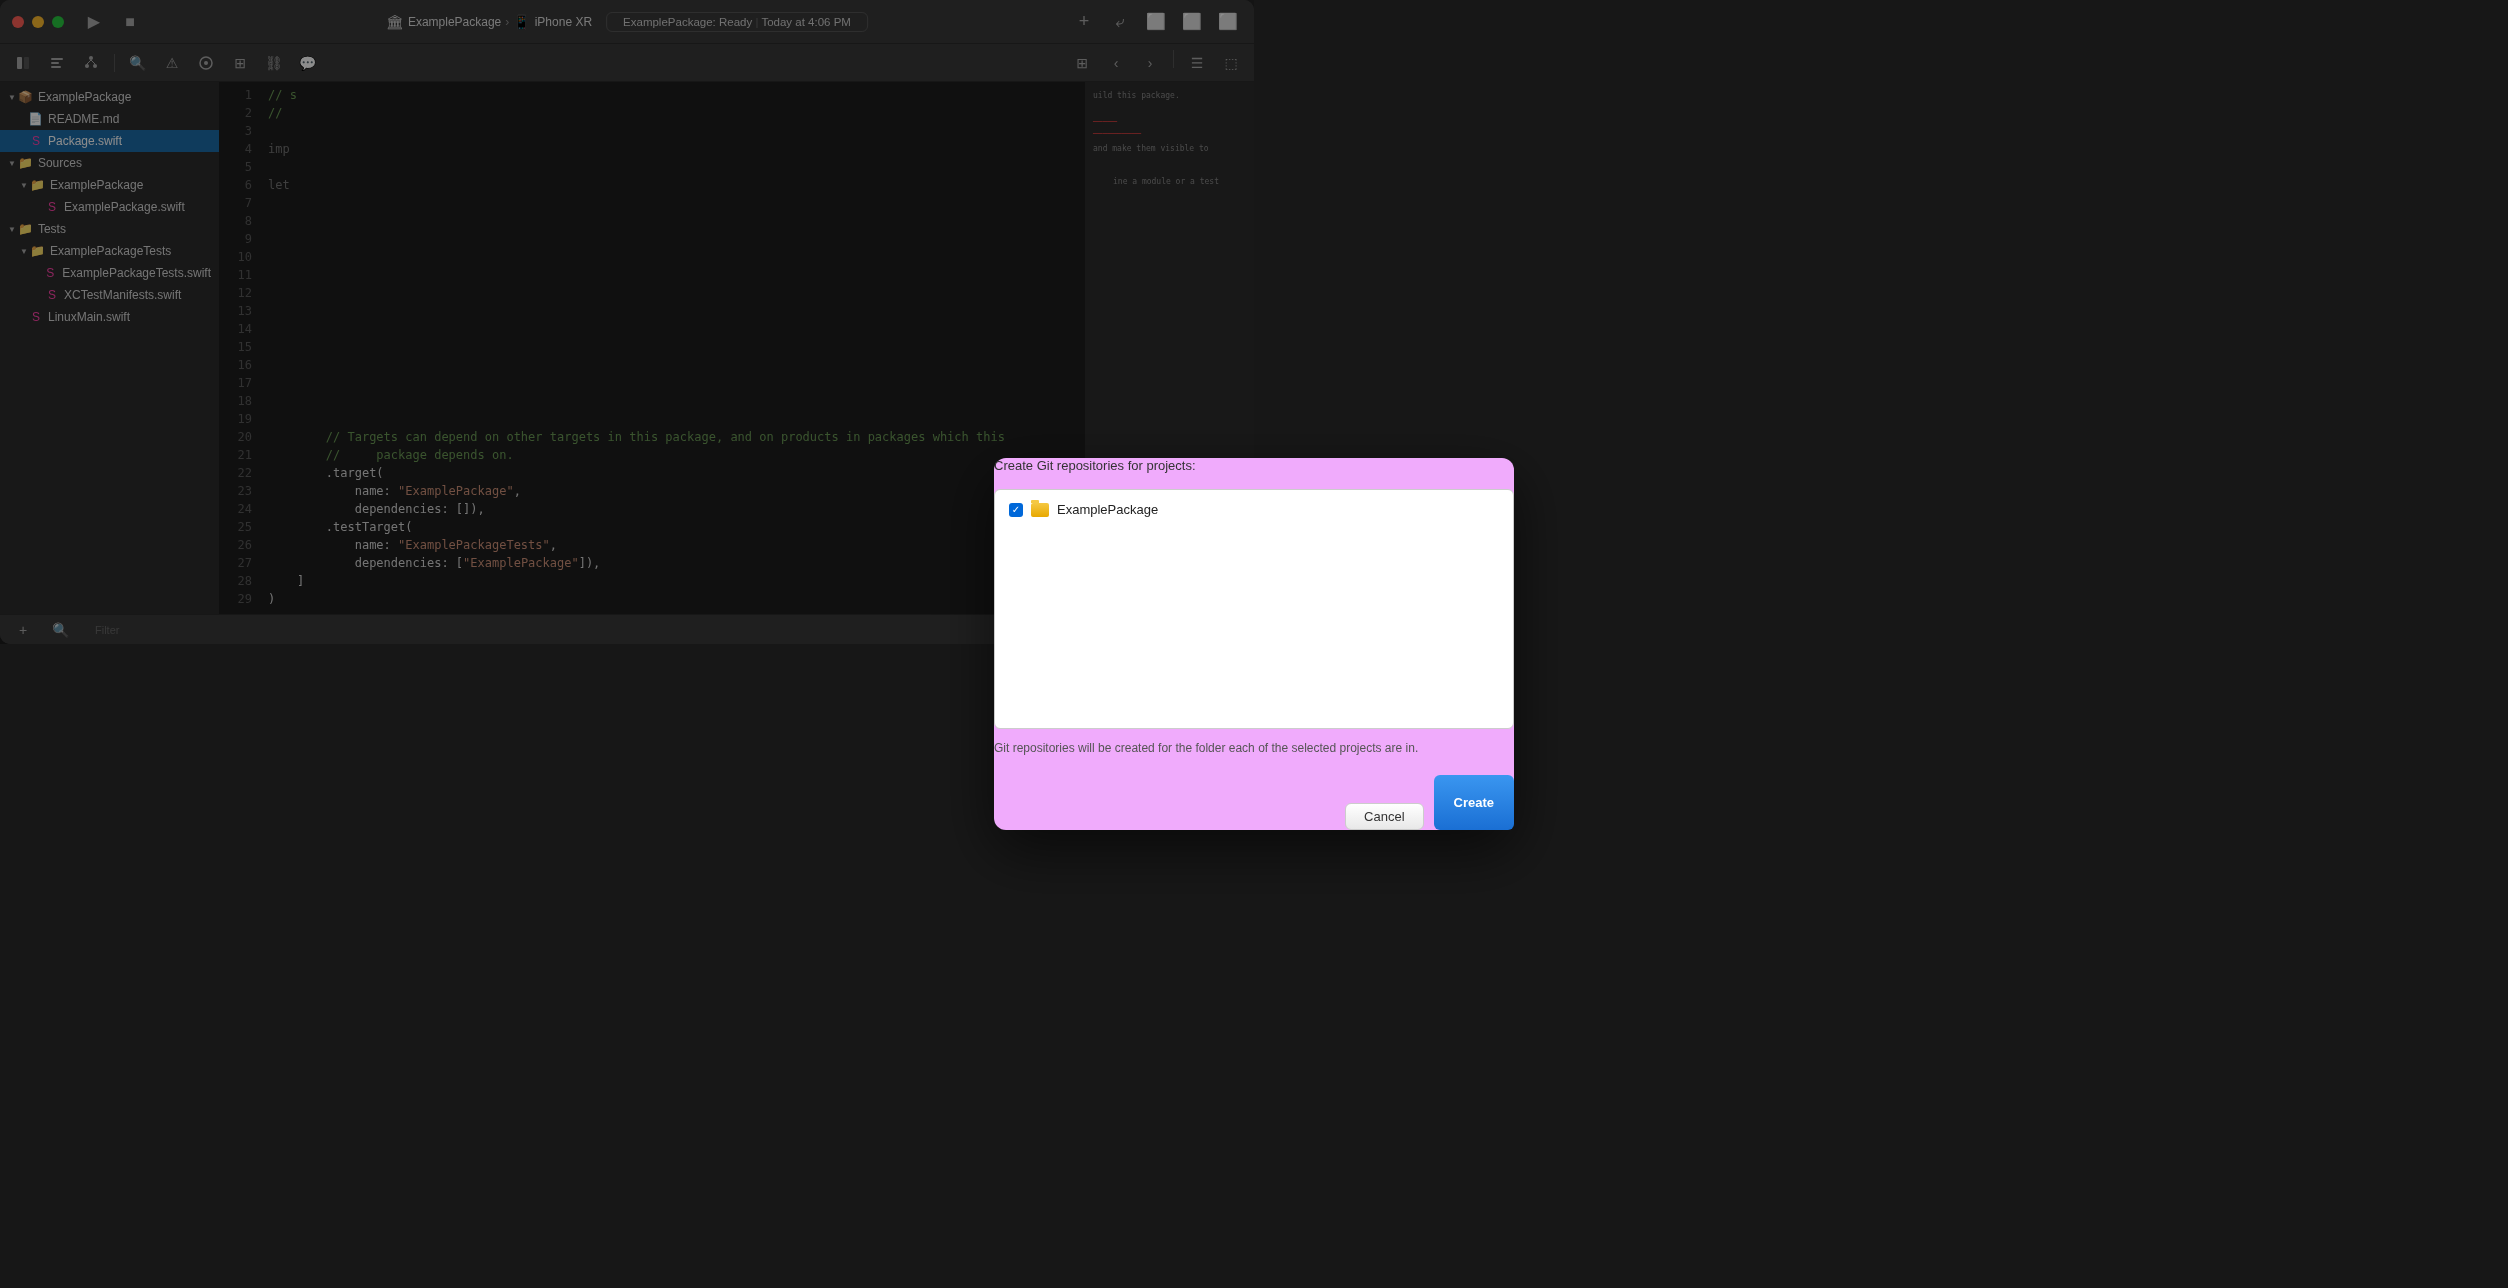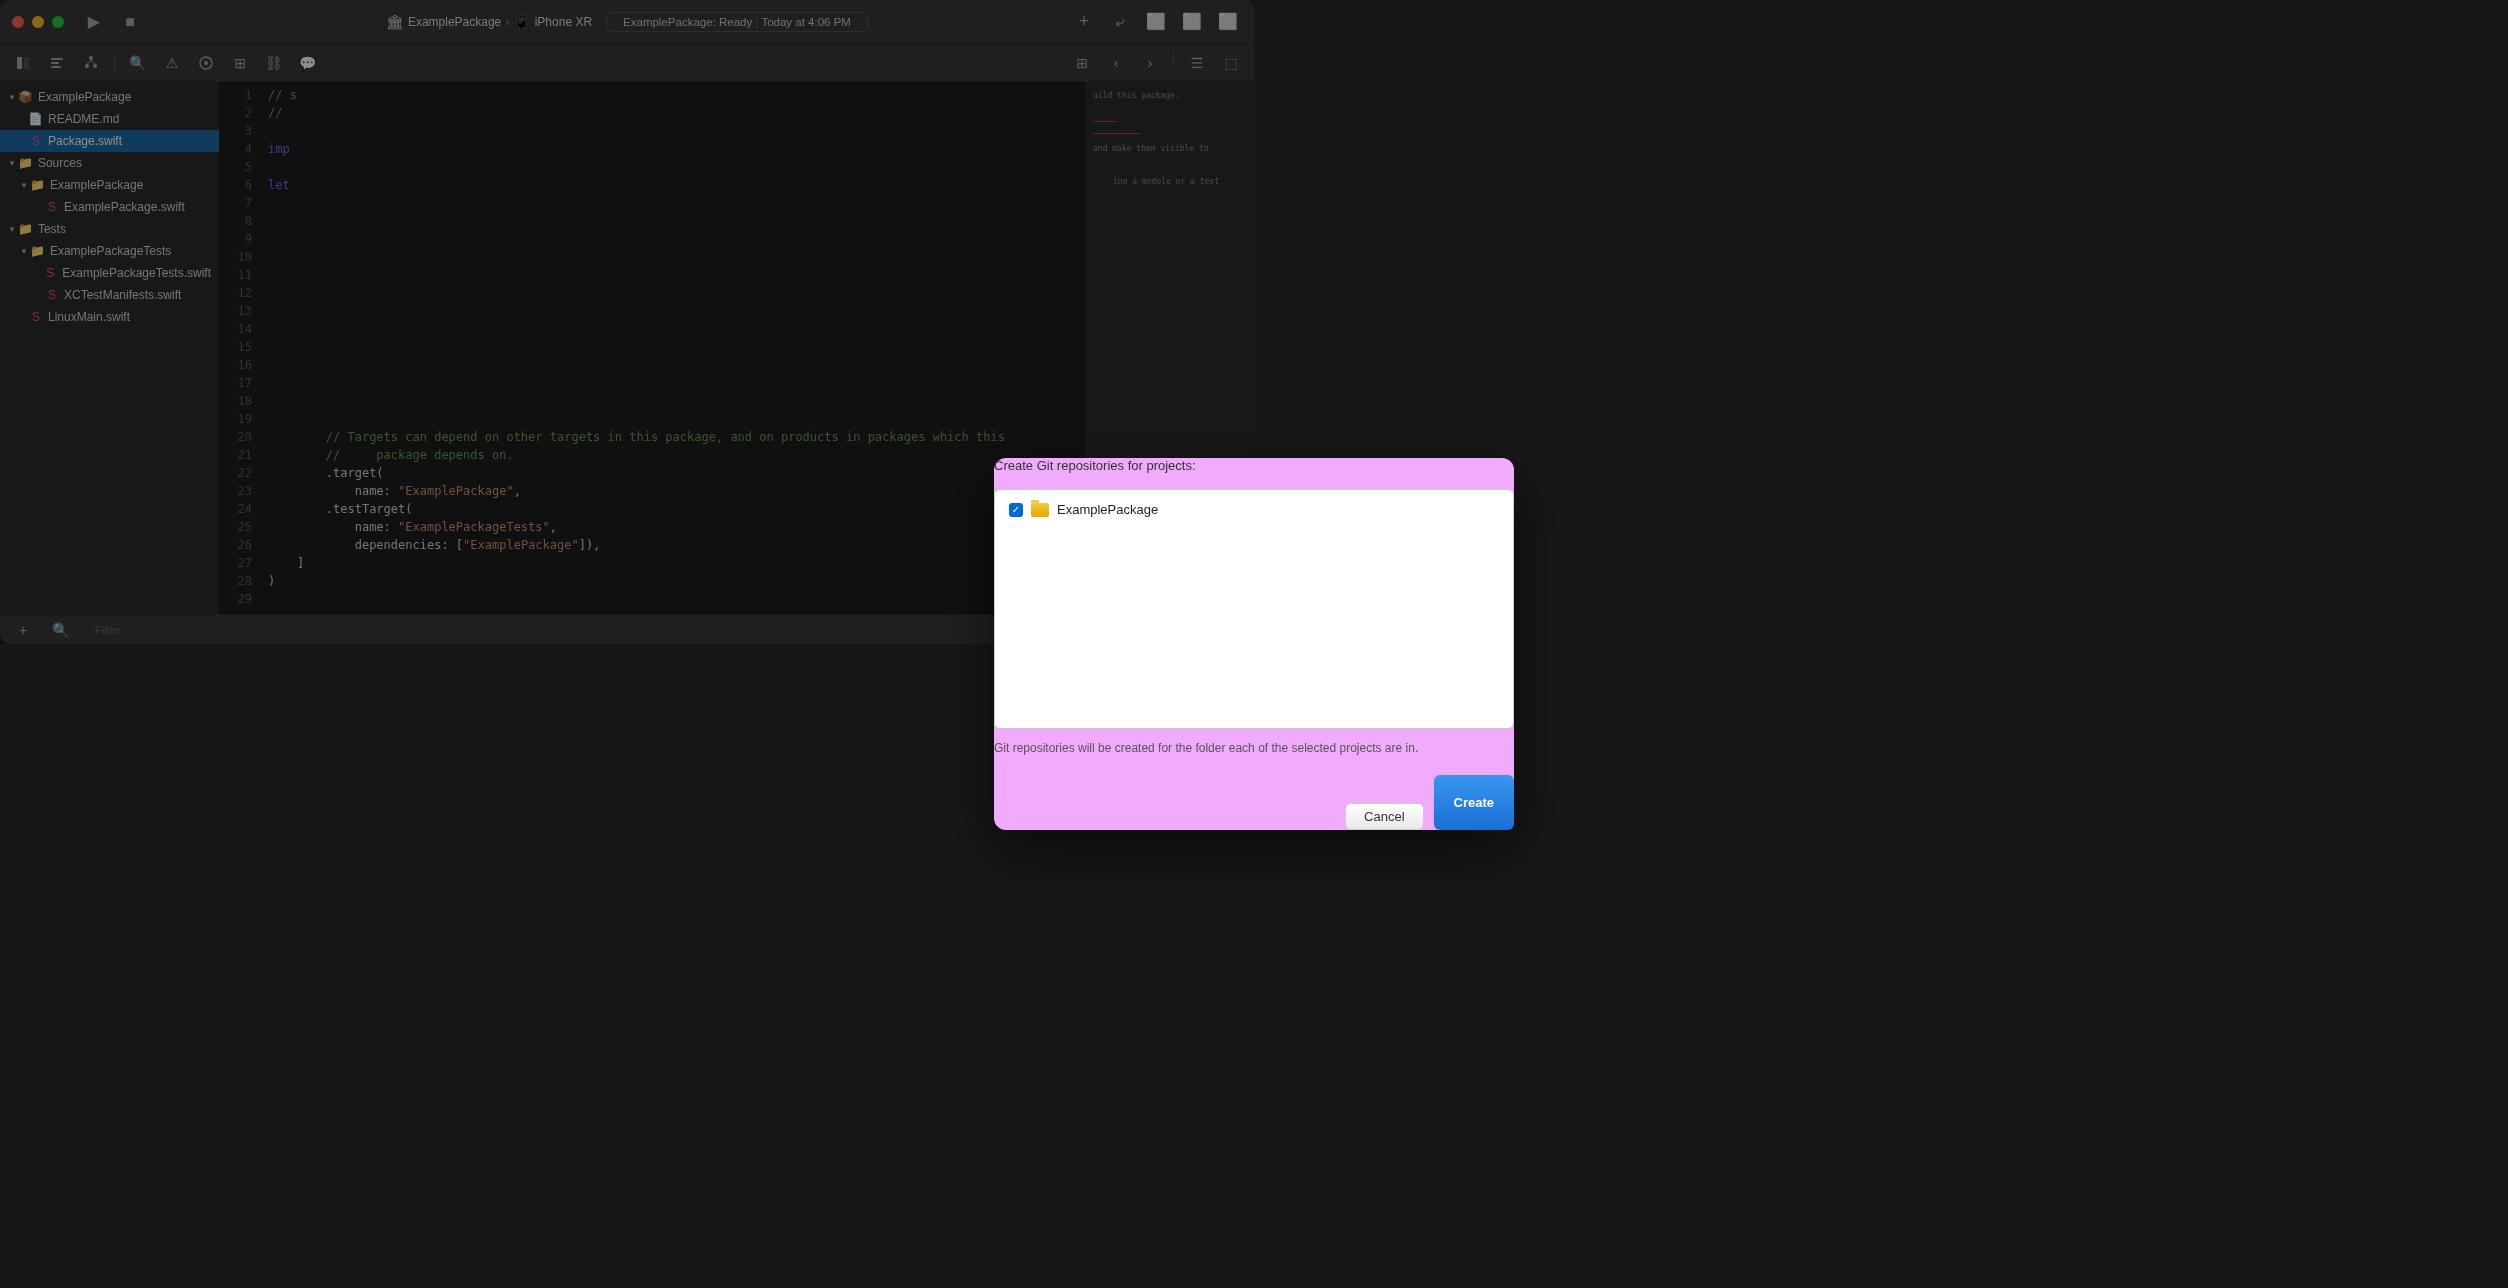--- a/index.html
+++ b/index.html
@@ -220,21 +220,21 @@
       flex: 1;
       padding: 0 8px;
     }
 
     .code-line {
       height: 18px;
       line-height: 18px;
       white-space: pre;
     }
 
-    .kw-green { color: #8b5cf6; }
+    .kw-green { color: #737373; }
     .str-red { color: #ce9178; }
     .comment { color: #6a9955; }
 
     
     .right-panel {
       width: 170px;
       background: #2d2d2d;
       border-left: 1px solid #1e1e1e;
       flex-shrink: 0;
       overflow: hidden;
@@ -595,20 +595,21 @@
           <div class="code-line"> </div>
           <div class="code-line"> </div>
           <div class="code-line"> </div>
           <div class="code-line"> </div>
           <div class="code-line"> </div>
           <div class="code-line"> </div>
           <div class="code-line comment"><span class="comment">        // Targets can depend on other targets in this package, and on products in packages which this</span></div>
           <div class="code-line comment"><span class="comment">        //     package depends on.</span></div>
           <div class="code-line">        .target(</div>
           <div class="code-line">            name: <span class="str-red">"ExamplePackage"</span>,</div>
+          <div class="code-line">            dependencies: []),</div>
           <div class="code-line">        .testTarget(</div>
           <div class="code-line">            name: <span class="str-red">"ExamplePackageTests"</span>,</div>
           <div class="code-line">            dependencies: [<span class="str-red">"ExamplePackage"</span>]),</div>
           <div class="code-line">    ]</div>
           <div class="code-line">)</div>
         </div>
       </div>
     </div>
 
     <div class="right-panel">

